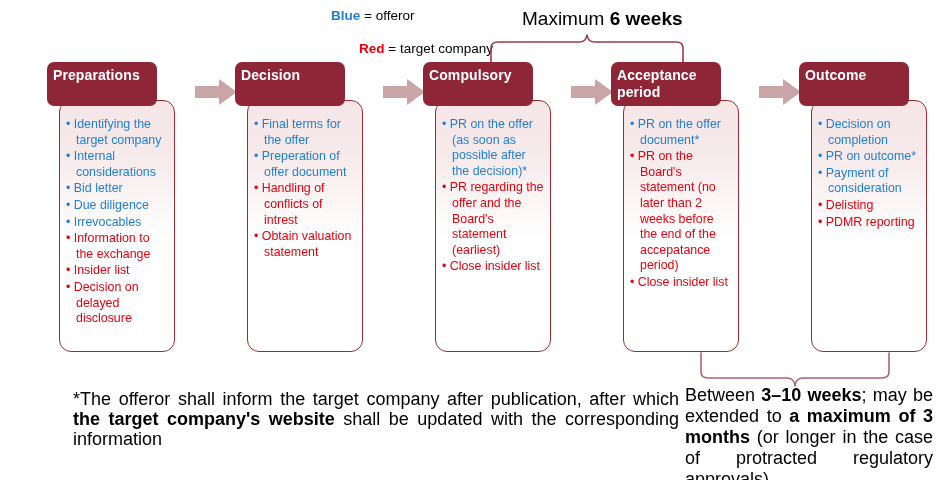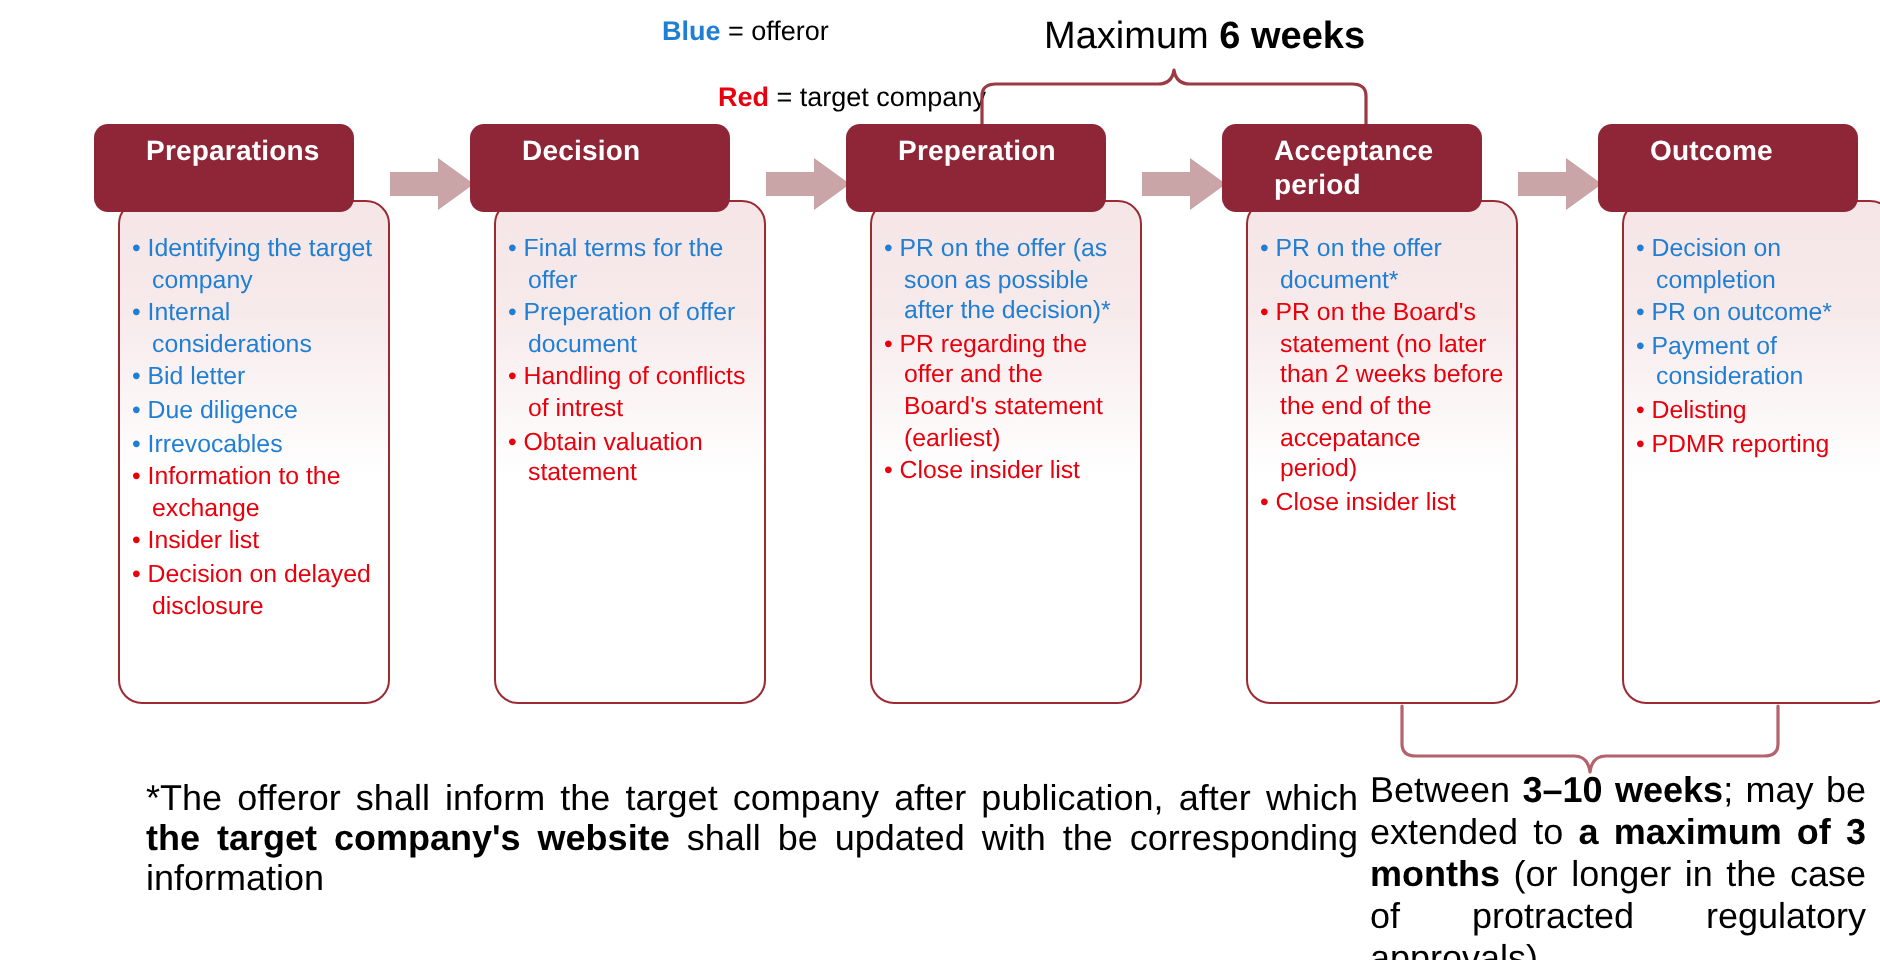--- a/index.html
+++ b/index.html
@@ -40,37 +40,37 @@
 
   
   .col {
     position: absolute;
     top: 62px;
     width: 152px;
   }
   .col-head {
     position: relative;
     z-index: 3;
-    width: 130px;
+    width: 110px;
     height: 44px;
     box-sizing: border-box;
     background: #8f2638;
     border-radius: 7px;
     color: #ffffff;
     font-size: 14px;
     font-weight: 700;
-    padding: 5px 0 0 26px;
+    padding: 5px 0 0 6px;
     line-height: 17px;
     letter-spacing: 0.1px;
   }
   .col-body {
     position: absolute;
     left: 12px;
     top: 38px;
-    width: 136px;
+    width: 116px;
     height: 252px;
     box-sizing: border-box;
     background:
       linear-gradient(180deg, #f5e5e6 0%, #f7eaeb 22%, #ffffff 55%, #ffffff 100%);
     border: 1.6px solid #9c2a33;
     border-radius: 12px;
     z-index: 2;
     padding: 16px 6px 6px 6px;
     overflow: hidden;
   }
@@ -166,21 +166,21 @@
         <li class="li-red">Obtain valuation statement</li>
       </ul>
     </div>
   </div>
 
   <svg class="arrow" style="left:354px;" viewBox="0 0 42 26">
     <path d="M0 7 L24 7 L24 0 L42 13 L24 26 L24 19 L0 19 Z" fill="#c9a5a8"></path>
   </svg>
 
   <div class="col" style="left:394px;">
-    <div class="col-head">Preperation</div>
+    <div class="col-head">Compulsory</div>
     <div class="col-body">
       <ul>
         <li class="li-blue">PR on the offer (as soon as possible after the decision)*</li>
         <li class="li-red">PR regarding the offer and the Board's statement (earliest)</li>
         <li class="li-red">Close insider list</li>
       </ul>
     </div>
   </div>
 
   <svg class="arrow" style="left:542px;" viewBox="0 0 42 26">

